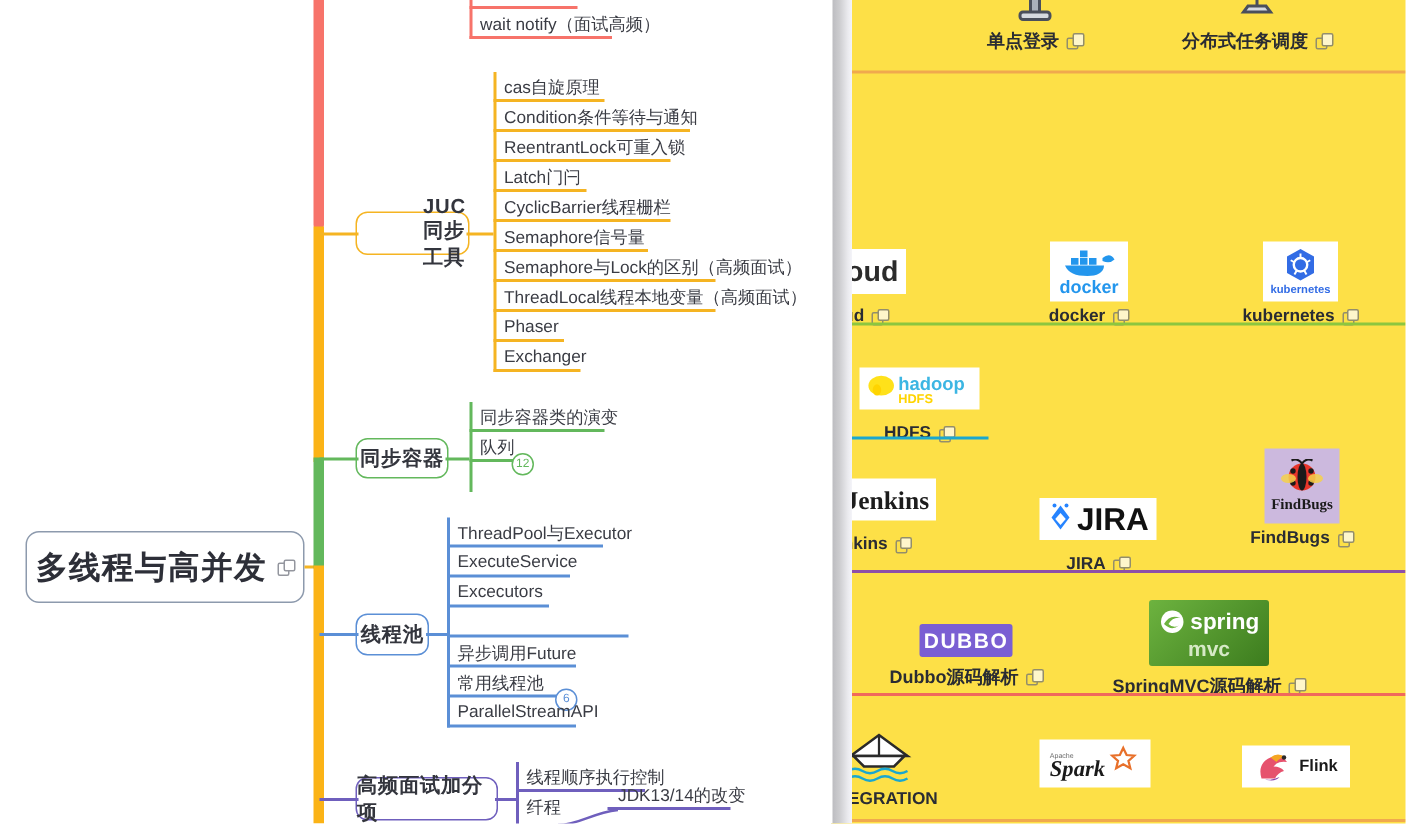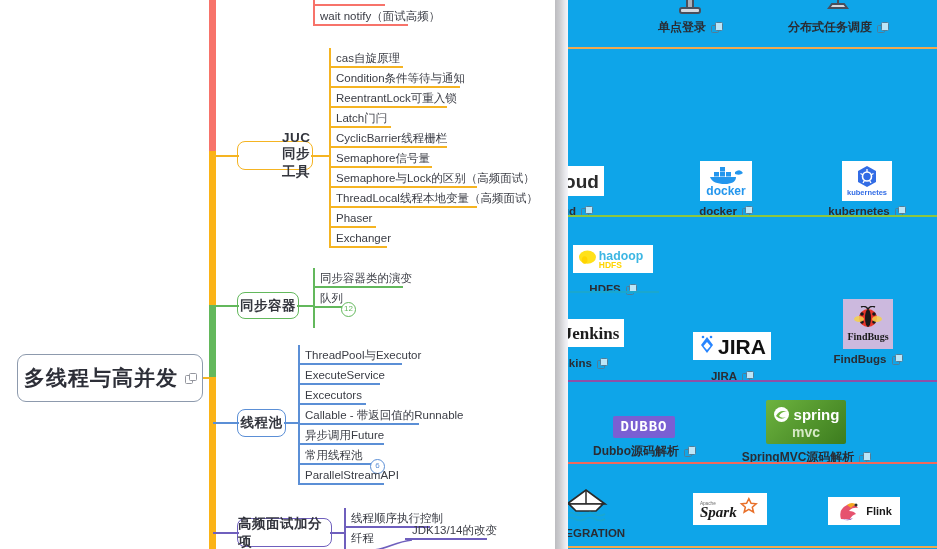--- a/index.html
+++ b/index.html
@@ -142,21 +142,21 @@
     border: 1.2px solid #6b6f7a;
     border-radius: 1.5px;
     background: #fff;
   }
 
   
   #rightpanel {
     position: absolute;
     left: 554px; top: 0;
     width: 383px; height: 549px;
-    background: #0ea5e9;
+    background: #fde047;
     overflow: hidden;
   }
   
   .panel-shadow {
     position: absolute;
     left: 0; top: 0;
     width: 14px; height: 100%;
     background: linear-gradient(to right, #b9b9bd 0%, #cccccf 40%, #eaeaee 80%, #f4f4f9 100%);
     z-index: 6;
   }
@@ -325,21 +325,20 @@
     </div>
     <div class="leaf">
       <span>ExecuteService</span>
       <span class="underline" style="width:82px; background:#5b8fd6;"></span>
     </div>
     <div class="leaf">
       <span>Excecutors</span>
       <span class="underline" style="width:68px; background:#5b8fd6;"></span>
     </div>
     <div class="leaf">
-      <span>Callable - 带返回值的Runnable</span>
       <span class="underline" style="width:121px; background:#5b8fd6;"></span>
     </div>
     <div class="leaf">
       <span>异步调用Future</span>
       <span class="underline" style="width:86px; background:#5b8fd6;"></span>
     </div>
     <div class="leaf">
       <span>常用线程池</span>
       <span class="underline" style="width:78px; background:#5b8fd6;"></span>
       <span class="leaf-badge" style="left:72px; top:14px; color:#5b8fd6;">6</span>
@@ -556,21 +555,21 @@
         <span class="copy-ico"></span>
       </div>
     </div>
   </div>
   <div class="tech-sep" style="top:380px; background:#8e4fa8;"></div>
 
   <div class="tech-row" style="top:400px;">
     <div class="tech-item" style="left:24px; top:14px;">
       <div class="tech-logo" style="height:26px;">
         <span class="chip" style="background:#7a5fd3; height:22px; width:62px; border-radius:2px;">
-          <span class="logo-text" style="font-size:14px; color:#fff; letter-spacing:1px; font-family:Liberation Mono, monospace;">DUBBO</span>
+          <span class="logo-text" style="font-size:14px; color:#fff; letter-spacing:1px; font-family:Liberation Sans, sans-serif;">DUBBO</span>
         </span>
       </div>
       <div class="tech-label cn">
         <span>Dubbo源码解析</span>
         <span class="copy-ico"></span>
       </div>
     </div>
     <div class="tech-item" style="left:186px; top:-2px;">
       <div class="tech-logo" style="height:48px;">
         <span class="chip" style="flex-direction:column; height:44px; width:80px; padding:4px 6px;

